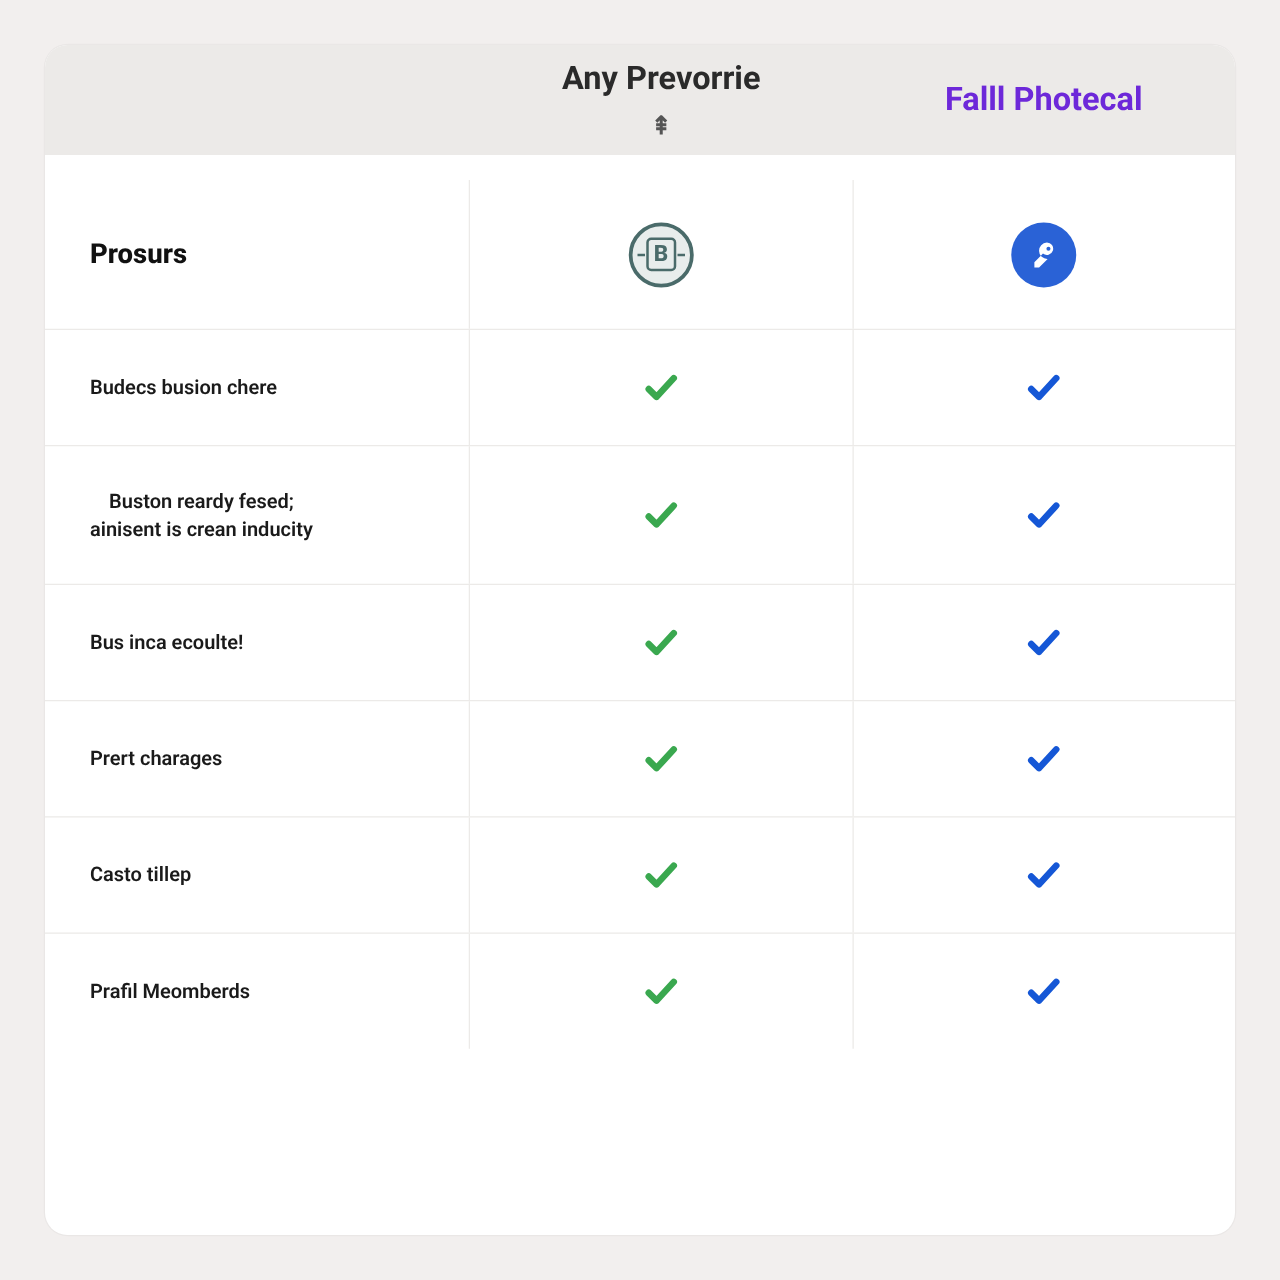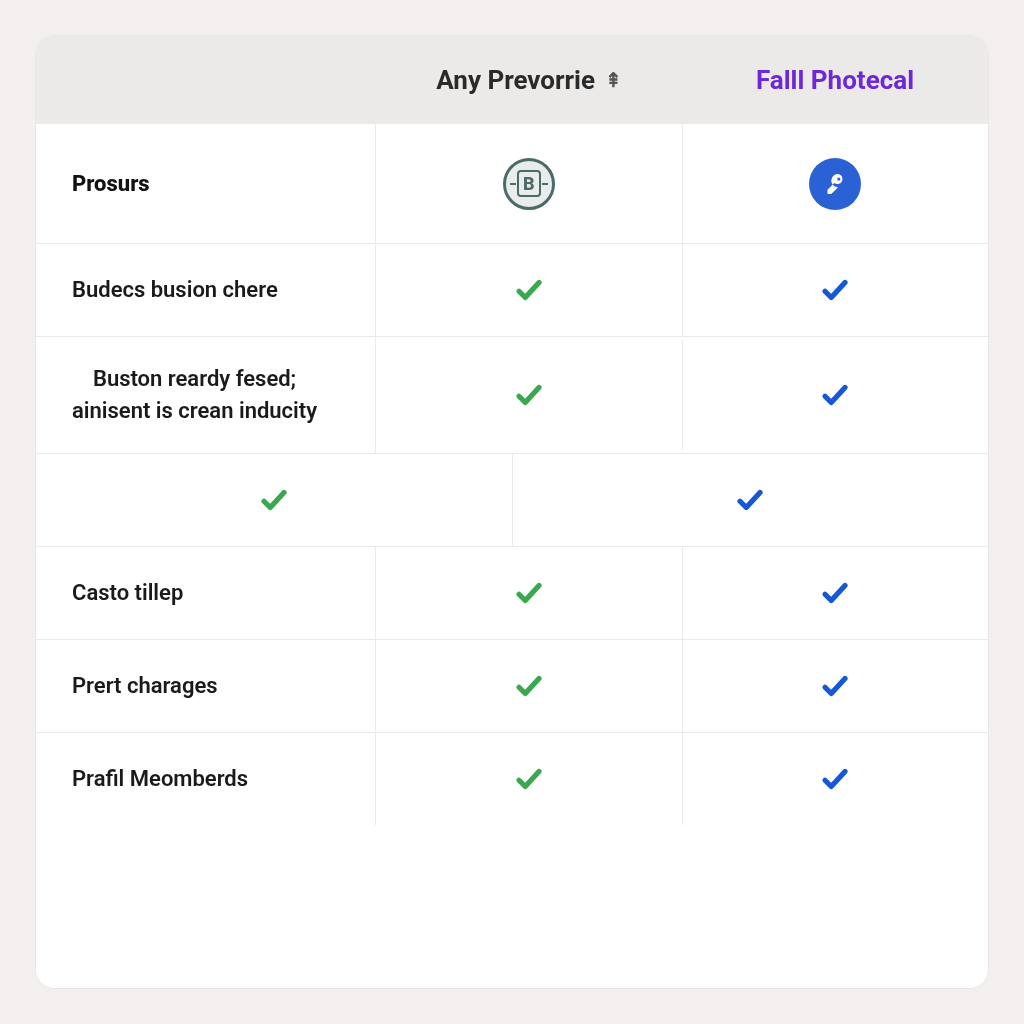--- a/index.html
+++ b/index.html
@@ -27,30 +27,31 @@
   .col-feature { width: 340px; flex-shrink: 0; }
   .col-plan   { flex: 1; text-align: center; }
   .header-row .col-plan {
     font-size: 26px;
     font-weight: 700;
     display: flex;
     align-items: center;
     justify-content: center;
     gap: 10px;
   }
-  .plan-a-title { color: #2a2a2a; }
+  .plan-a-title { color: #2a2a2a; flex-direction: column; }
   .plan-b-title { color: #6d28d9; }
   .header-glyph {
     font-size: 20px; color: #555;
   }
   .icon-row {
     display: flex;
     height: 120px;
     border-bottom: 1px solid #eceae8;
     align-items: center;
+    margin-top: 20px;
   }
   .icon-row .col-feature {
     padding-left: 36px;
     font-size: 22px;
     font-weight: 800;
     color: #111;
     border-right: 1px solid #eceae8;
     height: 100%;
     display: flex;
     align-items: center;
@@ -92,21 +93,21 @@
   .badge-b svg { width: 30px; height: 30px; }
 
   .feature-row {
     display: flex;
     align-items: center;
     border-bottom: 1px solid #eceae8;
   }
   .feature-row:last-child { border-bottom: none; justify-content: center; }
   .feature-row .col-feature {
     padding: 26px 38px 26px 36px;
-    font-size: 22px;
+    font-size: 16px;
     font-weight: 600;
     color: #1a1a1a;
     line-height: 1.45;
     border-right: 1px solid #eceae8;
     min-height: 92px;
     display: flex;
     align-items: center;
   }
   .feature-row.tall .col-feature { min-height: 110px; }
   .feature-row .col-plan {
@@ -182,20 +183,35 @@
     </div>
     <div class="col-plan">
       <svg class="check check-blue" viewBox="0 0 24 24">
           <path d="M4 13l5 5L20 6"></path>
         </svg>
     </div>
   </div>
 
 
   <div class="feature-row">
+    <div class="col-feature">Bus inca ecoulte!</div>
+    <div class="col-plan">
+      <svg class="check check-green" viewBox="0 0 24 24">
+          <path d="M4 13l5 5L20 6"></path>
+        </svg>
+    </div>
+    <div class="col-plan">
+      <svg class="check check-blue" viewBox="0 0 24 24">
+          <path d="M4 13l5 5L20 6"></path>
+        </svg>
+    </div>
+  </div>
+
+  <div class="feature-row">
+    <div class="col-feature">Prert charages</div>
     <div class="col-plan">
       <svg class="check check-green" viewBox="0 0 24 24">
           <path d="M4 13l5 5L20 6"></path>
         </svg>
     </div>
     <div class="col-plan">
       <svg class="check check-blue" viewBox="0 0 24 24">
           <path d="M4 13l5 5L20 6"></path>
         </svg>
     </div>
@@ -209,34 +225,20 @@
         </svg>
     </div>
     <div class="col-plan">
       <svg class="check check-blue" viewBox="0 0 24 24">
           <path d="M4 13l5 5L20 6"></path>
         </svg>
     </div>
   </div>
 
   <div class="feature-row">
-    <div class="col-feature">Prert charages</div>
-    <div class="col-plan">
-      <svg class="check check-green" viewBox="0 0 24 24">
-          <path d="M4 13l5 5L20 6"></path>
-        </svg>
-    </div>
-    <div class="col-plan">
-      <svg class="check check-blue" viewBox="0 0 24 24">
-          <path d="M4 13l5 5L20 6"></path>
-        </svg>
-    </div>
-  </div>
-
-  <div class="feature-row">
     <div class="col-feature">Prafil Meomberds</div>
     <div class="col-plan">
       <svg class="check check-green" viewBox="0 0 24 24">
           <path d="M4 13l5 5L20 6"></path>
         </svg>
     </div>
     <div class="col-plan">
       <svg class="check check-blue" viewBox="0 0 24 24">
           <path d="M4 13l5 5L20 6"></path>
         </svg>

